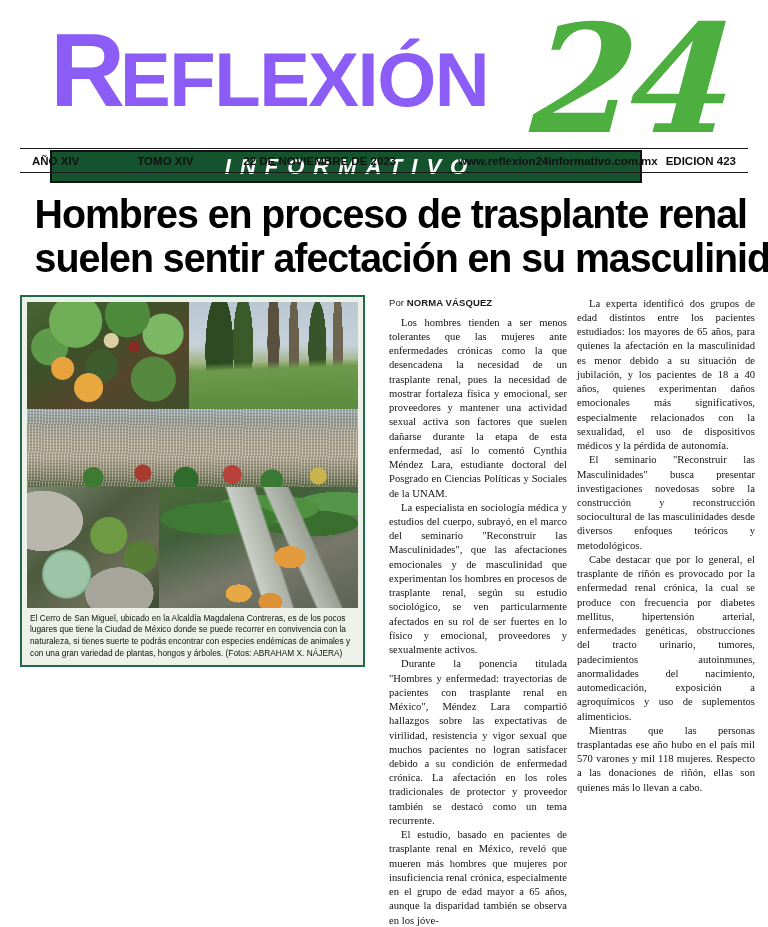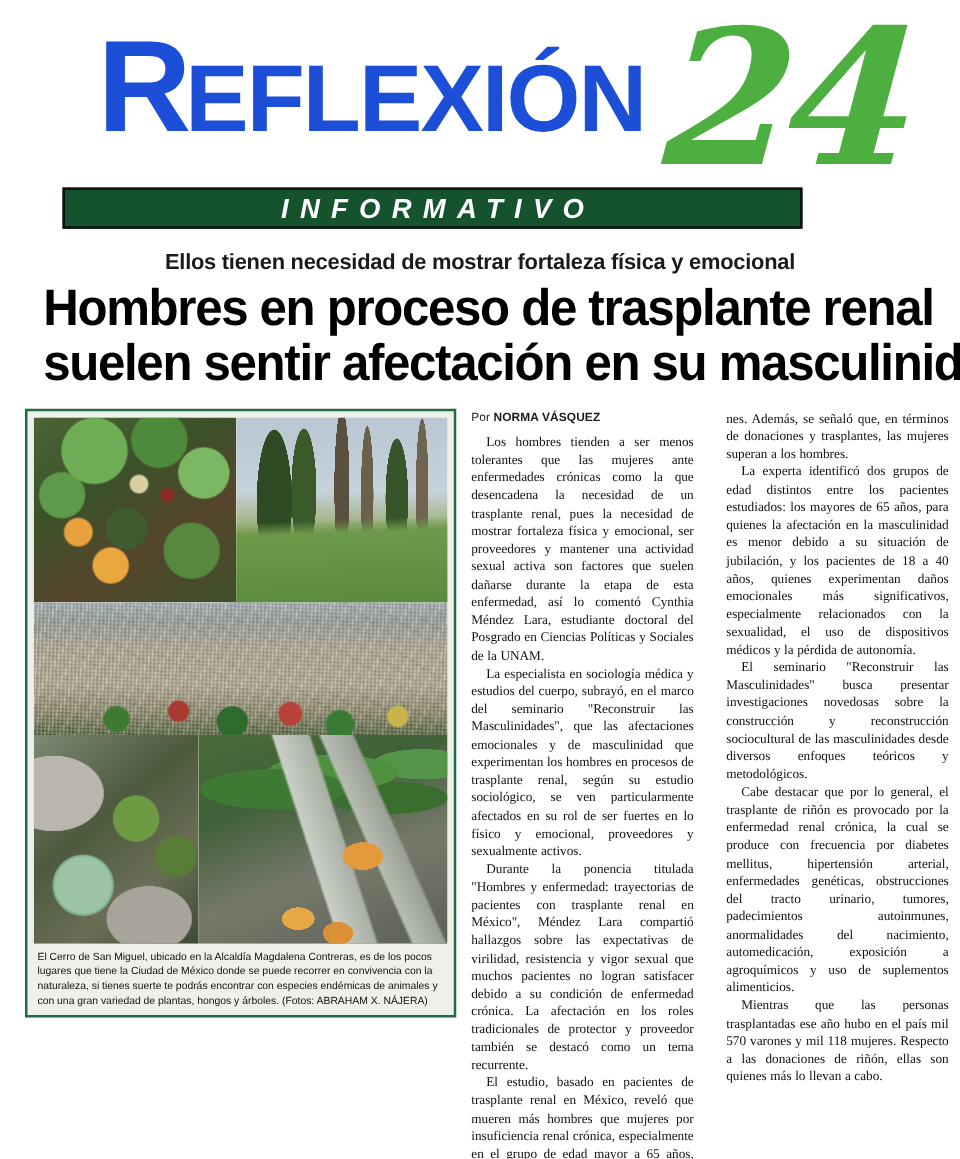--- a/index.html
+++ b/index.html
@@ -28,25 +28,24 @@
   .logo-row {
     position: relative;
     height: 120px;
   }
   .logo-word {
     position: absolute;
     left: 30px;
     top: -4px;
     font-family: "Liberation Sans", sans-serif;
     font-weight: bold;
-    color: #1d4ed8;
+    color: #8b5cf6;
     letter-spacing: -1px;
     white-space: nowrap;
     line-height: 1;
-    margin-left: 28px;
   }
   .logo-word .cap {
     font-size: 104px;
     letter-spacing: -5px;
   }
   .logo-word .rest {
     font-size: 76px;
     letter-spacing: -1.5px;
   }
   .logo-24 {
@@ -138,21 +137,21 @@
     height: 560px;
   }
 
   
   .photo-frame {
     width: 345px;
     flex: 0 0 345px;
     border: 2px solid #1f6b4a;
     background: #eef0ea;
     padding: 5px;
-    height: 487px;
+    height: 372px;
     display: flex;
     flex-direction: column;
   }
   .collage {
     width: 100%;
     height: 455px;
     display: flex;
     flex-direction: column;
     gap: 0;
     overflow: hidden;
@@ -246,22 +245,22 @@
     font-size: 8.3px;
     line-height: 1.42;
     color: #111111;
     text-align: left;
   }
 
   
   .cols {
     flex: 1 1 auto;
     display: flex;
-    gap: 26px;
-    padding-left: 12px;
+    gap: 10px;
+    padding-left: 24px;
     padding-top: 2px;
   }
   .col {
     width: 178px;
     flex: 0 0 178px;
   }
   .byline {
     font-family: "Liberation Sans", sans-serif;
     font-size: 9.5px;
     color: #1a1a1a;
@@ -293,23 +292,29 @@
     <div class="logo-row">
       <div class="logo-word">
         <span class="cap">R</span><span class="rest">EFLEXIÓN</span>
       </div>
       <div class="logo-24">24</div>
       <div class="informativo-bar">
         <span>INFORMATIVO</span>
       </div>
     </div>
 
+    <div class="info-strip">
+      <span class="slot s1">AÑO XIV</span>
+      <span class="slot s2">TOMO XIV</span>
+      <span class="slot s3">22 DE NOVIEMBRE DE 2023</span>
+      <span class="slot s4">www.reflexion24informativo.com.mx</span>
+      <span class="slot s5">EDICION 423</span>
+    </div>
   </div>
 
-  <div class="kicker">Ellos tienen necesidad de mostrar fortaleza física y emocional</div>
   <div class="headline">
     <span class="hl-line">Hombres en proceso de trasplante renal</span>
     <span class="hl-line">suelen sentir afectación en su masculinidad</span>
   </div>
 
   <div class="content">
 
     <div class="photo-frame">
       <div class="collage">
         <div class="collage-row r1">
@@ -342,21 +347,20 @@
         <div class="byline">
           <span class="por">Por</span>
           <span class="name">NORMA VÁSQUEZ</span>
         </div>
         <p>Los hombres tienden a ser menos tolerantes que las mujeres ante enfermedades crónicas como la que desencadena la necesidad de un trasplante renal, pues la necesidad de mostrar fortaleza física y emocional, ser proveedores y mantener una actividad sexual activa son factores que suelen dañarse durante la etapa de esta enfermedad, así lo comentó Cynthia Méndez Lara, estudiante doctoral del Posgrado en Ciencias Políticas y Sociales de la UNAM.</p>
         <p>La especialista en sociología médica y estudios del cuerpo, subrayó, en el marco del seminario "Reconstruir las Masculinidades", que las afectaciones emocionales y de masculinidad que experimentan los hombres en procesos de trasplante renal, según su estudio sociológico, se ven particularmente afectados en su rol de ser fuertes en lo físico y emocional, proveedores y sexualmente activos.</p>
         <p>Durante la ponencia titulada "Hombres y enfermedad: trayectorias de pacientes con trasplante renal en México", Méndez Lara compartió hallazgos sobre las expectativas de virilidad, resistencia y vigor sexual que muchos pacientes no logran satisfacer debido a su condición de enfermedad crónica. La afectación en los roles tradicionales de protector y proveedor también se destacó como un tema recurrente.</p>
         <p>El estudio, basado en pacientes de trasplante renal en México, reveló que mueren más hombres que mujeres por insuficiencia renal crónica, especialmente en el grupo de edad mayor a 65 años, aunque la disparidad también se observa en los jóve-</p>
       </div>
       <div class="col c2">
-        <p style="text-indent:0">nes. Además, se señaló que, en términos de donaciones y trasplantes, las mujeres superan a los hombres.</p>
         <p>La experta identificó dos grupos de edad distintos entre los pacientes estudiados: los mayores de 65 años, para quienes la afectación en la masculinidad es menor debido a su situación de jubilación, y los pacientes de 18 a 40 años, quienes experimentan daños emocionales más significativos, especialmente relacionados con la sexualidad, el uso de dispositivos médicos y la pérdida de autonomía.</p>
         <p>El seminario "Reconstruir las Masculinidades" busca presentar investigaciones novedosas sobre la construcción y reconstrucción sociocultural de las masculinidades desde diversos enfoques teóricos y metodológicos.</p>
         <p>Cabe destacar que por lo general, el trasplante de riñón es provocado por la enfermedad renal crónica, la cual se produce con frecuencia por diabetes mellitus, hipertensión arterial, enfermedades genéticas, obstrucciones del tracto urinario, tumores, padecimientos autoinmunes, anormalidades del nacimiento, automedicación, exposición a agroquímicos y uso de suplementos alimenticios.</p>
         <p>Mientras que las personas trasplantadas ese año hubo en el país mil 570 varones y mil 118 mujeres. Respecto a las donaciones de riñón, ellas son quienes más lo llevan a cabo.</p>
       </div>
     </div>
 
   </div>
 </div>
 

